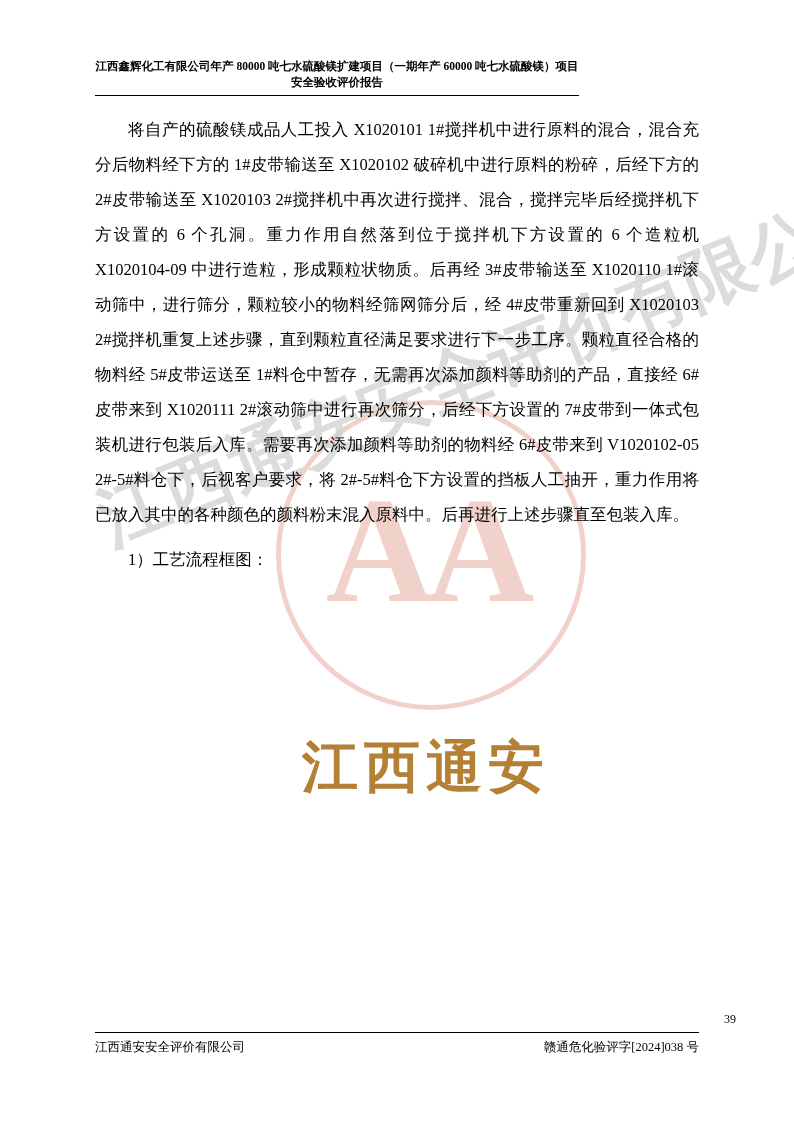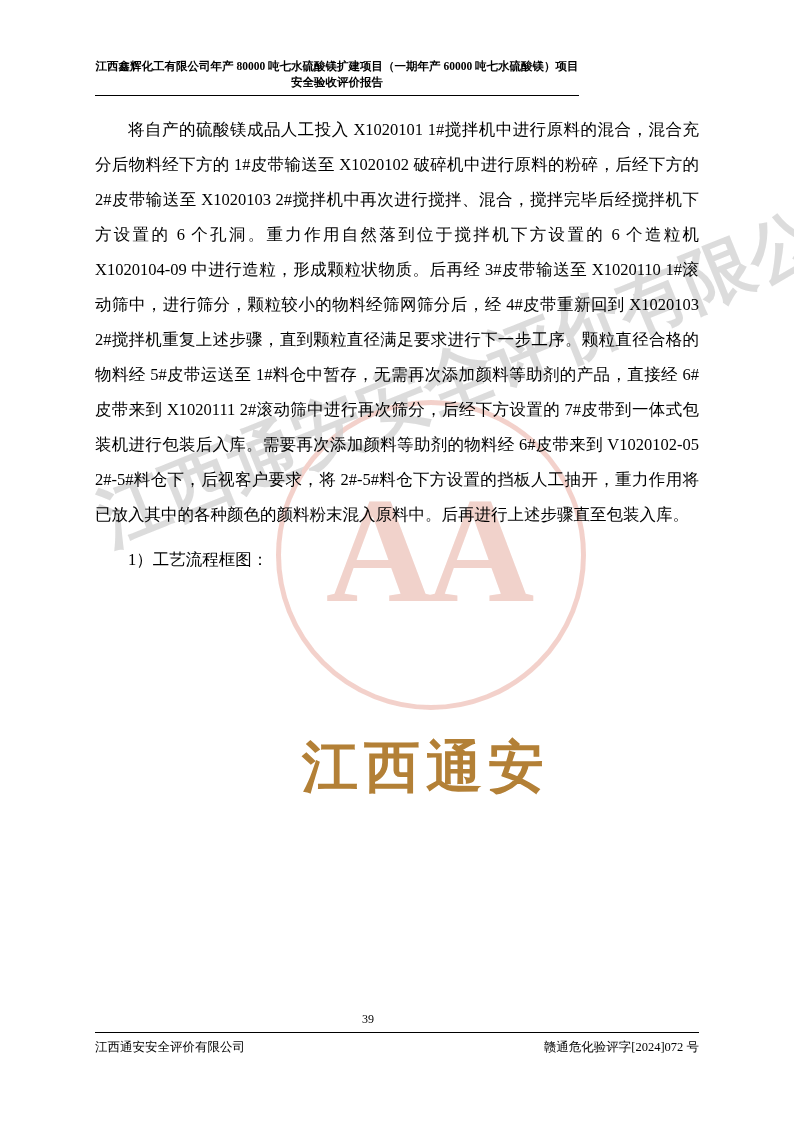--- a/index.html
+++ b/index.html
@@ -134,21 +134,21 @@
   p.body-par.second {
     margin-top: 10px;
   }
 
   
   .page-number {
     position: absolute;
     left: 0;
     top: 1012px;
     width: 736px;
-    text-align: center;
+    text-align: right;
     font-size: 12px;
     font-family: "Liberation Serif", serif;
     z-index: 2;
   }
   .footer {
     position: absolute;
     left: 0;
     top: 1032px;
     width: 794px;
     z-index: 2;
@@ -187,17 +187,17 @@
     <p class="body-par">将自产的硫酸镁成品人工投入 X1020101 1#搅拌机中进行原料的混合，混合充分后物料经下方的 1#皮带输送至 X1020102 破碎机中进行原料的粉碎，后经下方的 2#皮带输送至 X1020103 2#搅拌机中再次进行搅拌、混合，搅拌完毕后经搅拌机下方设置的 6 个孔洞。重力作用自然落到位于搅拌机下方设置的 6 个造粒机 X1020104-09 中进行造粒，形成颗粒状物质。后再经 3#皮带输送至 X1020110 1#滚动筛中，进行筛分，颗粒较小的物料经筛网筛分后，经 4#皮带重新回到 X1020103 2#搅拌机重复上述步骤，直到颗粒直径满足要求进行下一步工序。颗粒直径合格的物料经 5#皮带运送至 1#料仓中暂存，无需再次添加颜料等助剂的产品，直接经 6#皮带来到 X1020111 2#滚动筛中进行再次筛分，后经下方设置的 7#皮带到一体式包装机进行包装后入库。需要再次添加颜料等助剂的物料经 6#皮带来到 V1020102-05 2#-5#料仓下，后视客户要求，将 2#-5#料仓下方设置的挡板人工抽开，重力作用将已放入其中的各种颜色的颜料粉末混入原料中。后再进行上述步骤直至包装入库。</p>
     <p class="body-par second">1）工艺流程框图：</p>
   </div>
 
   <div class="page-number">39</div>
 
   <div class="footer">
     <div class="footer-rule"></div>
     <div class="footer-row">
       <div>江西通安安全评价有限公司</div>
-      <div>赣通危化验评字[2024]072 号</div>
+      <div>赣通危化验评字[2024]038 号</div>
     </div>
   </div>
 
 </div>
 
 </body></html>

